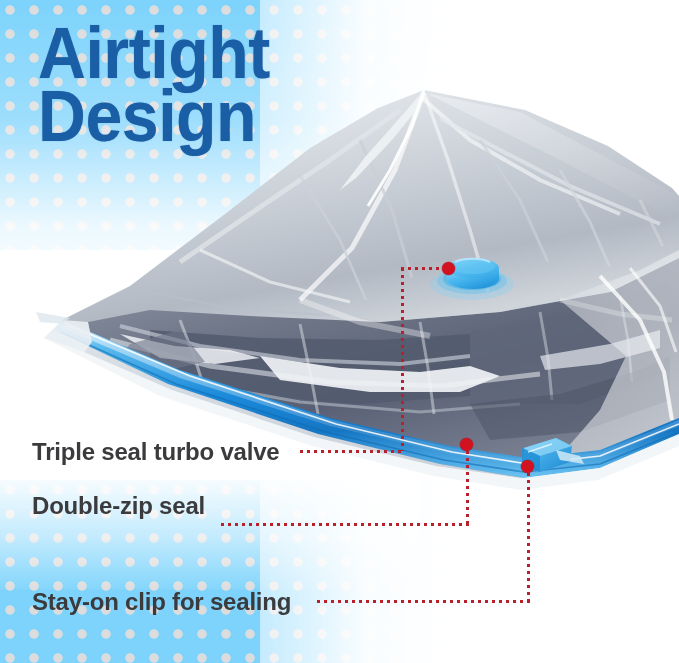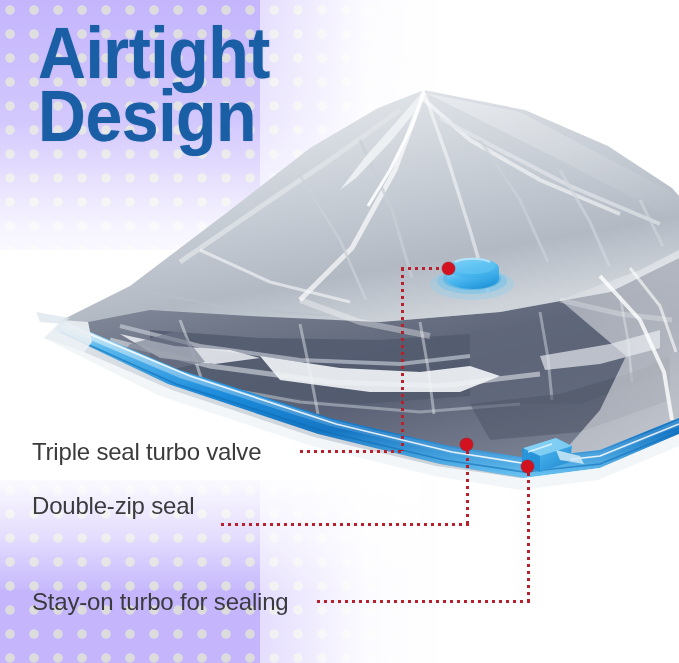--- a/index.html
+++ b/index.html
@@ -4,21 +4,21 @@
 <style>
   html, body {
     margin: 0;
     padding: 0;
     background: #ffffff;
   }
   #stage {
     position: relative;
     width: 679px;
     height: 663px;
-    background: #c4b5fd;
+    background: #7dd3fc;
     overflow: hidden;
     font-family: "Liberation Sans", sans-serif;
   }
 
   
   .dot-layer {
     position: absolute;
     inset: 0;
     background-image: radial-gradient(circle at 5px 5px, #dcdcdc 4.4px, rgba(220,220,220,0) 5.0px);
     background-size: 24px 24px;
@@ -84,20 +84,21 @@
     inset: 0;
     z-index: 60;
   }
   .anno-label {
     position: absolute;
     font-family: "Liberation Sans", sans-serif;
     font-size: 24px;
     color: #3b3b3d;
     white-space: nowrap;
     letter-spacing: -0.2px;
+    font-weight: bold;
   }
   .lbl-1 { left: 32px; top: 438px; }
   .lbl-2 { left: 32px; top: 492px; }
   .lbl-3 { left: 32px; top: 588px; }
 
   
   .dl-h, .dl-v {
     position: absolute;
   }
   .dl-h {
@@ -312,19 +313,19 @@
     <div class="dl-v" style="left:401px; top:268px; height:183px;"></div>
 
     <div class="dl-h" style="left:401px; top:267px; width:48px;"></div>
     <div class="dot-marker" style="left:442px; top:262px;"></div>
 
     <div class="anno-label lbl-2">Double-zip seal</div>
     <div class="dl-h" style="left:221px; top:523px; width:248px;"></div>
     <div class="dl-v" style="left:466px; top:444px; height:81px;"></div>
     <div class="dot-marker" style="left:460px; top:438px;"></div>
 
-    <div class="anno-label lbl-3">Stay-on turbo for sealing</div>
+    <div class="anno-label lbl-3">Stay-on clip for sealing</div>
     <div class="dl-h" style="left:317px; top:600px; width:214px;"></div>
     <div class="dl-v" style="left:527px; top:466px; height:136px;"></div>
     <div class="dot-marker" style="left:521px; top:460px;"></div>
   </div>
 
 </div>
 
 </body></html>

